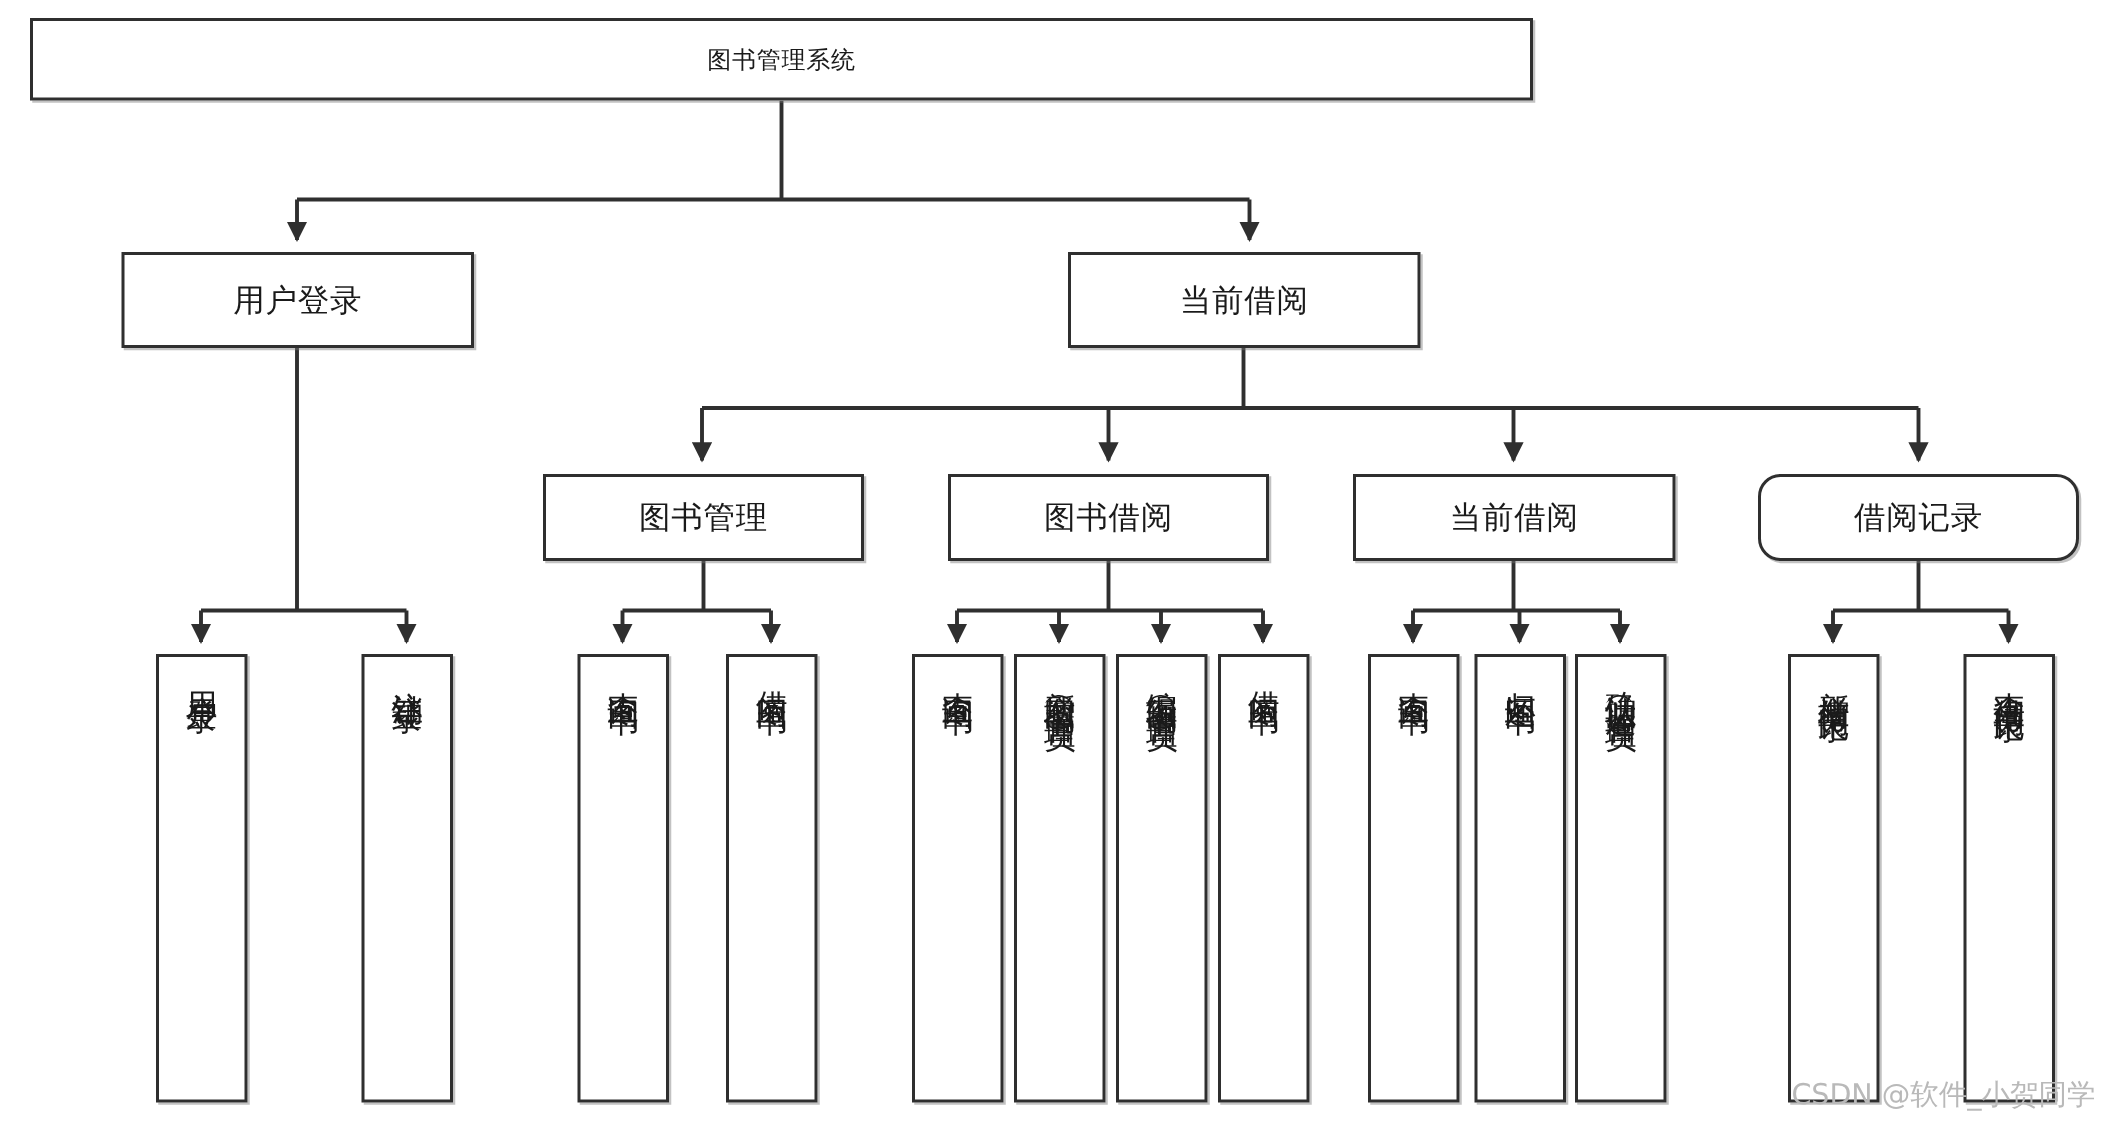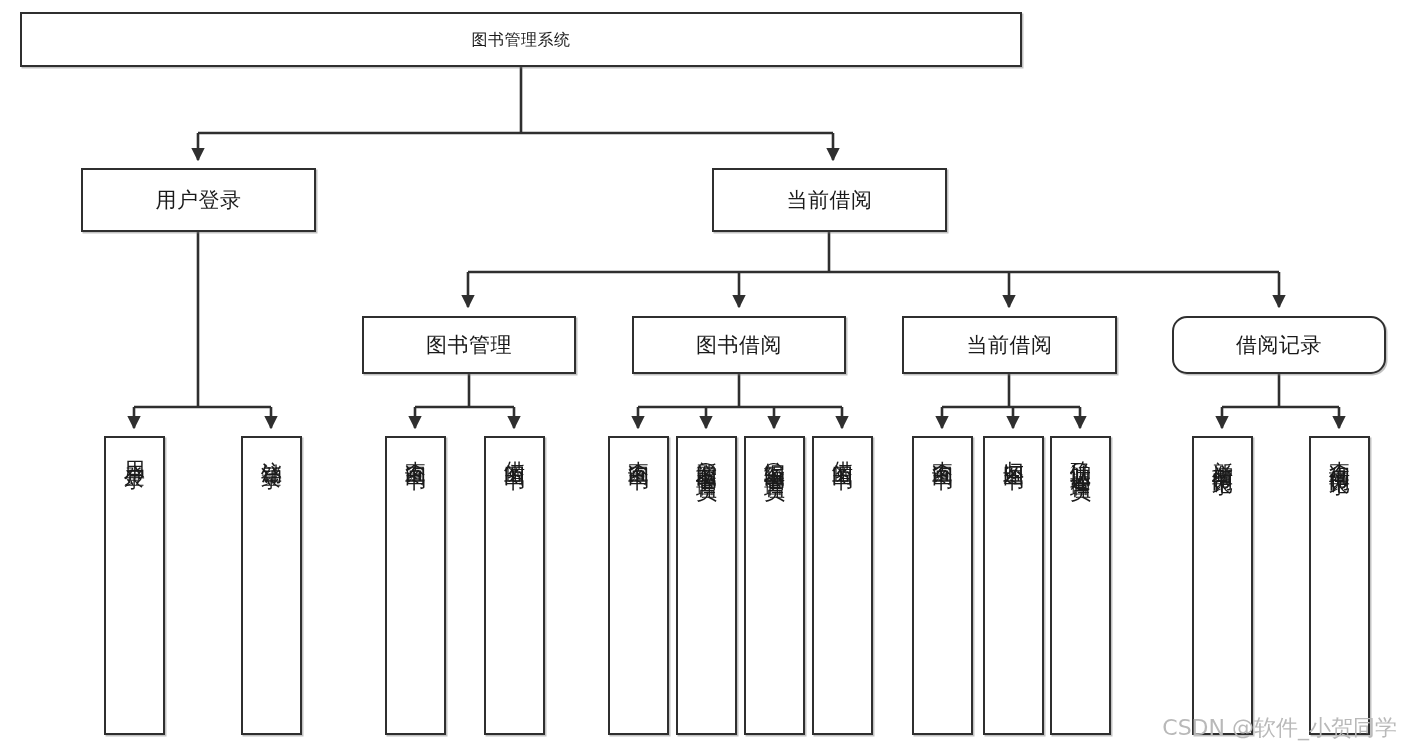--- a/index.html
+++ b/index.html
@@ -56,21 +56,21 @@
     font-size: 21px;
     line-height: 1.05;
     letter-spacing: 3px;
     white-space: nowrap;
     margin: 0 auto;
   }
   .watermark {
     position: absolute;
     right: 8px;
     bottom: 4px;
-    font-size: 22px;
+    font-size: 19px;
     color: #b9b9b9;
     z-index: 3;
     white-space: nowrap;
     font-family: "DejaVu Sans", "Liberation Sans", sans-serif;
   }
 </style>
 </head>
 <body>
 
 <div id="diagram-root">

